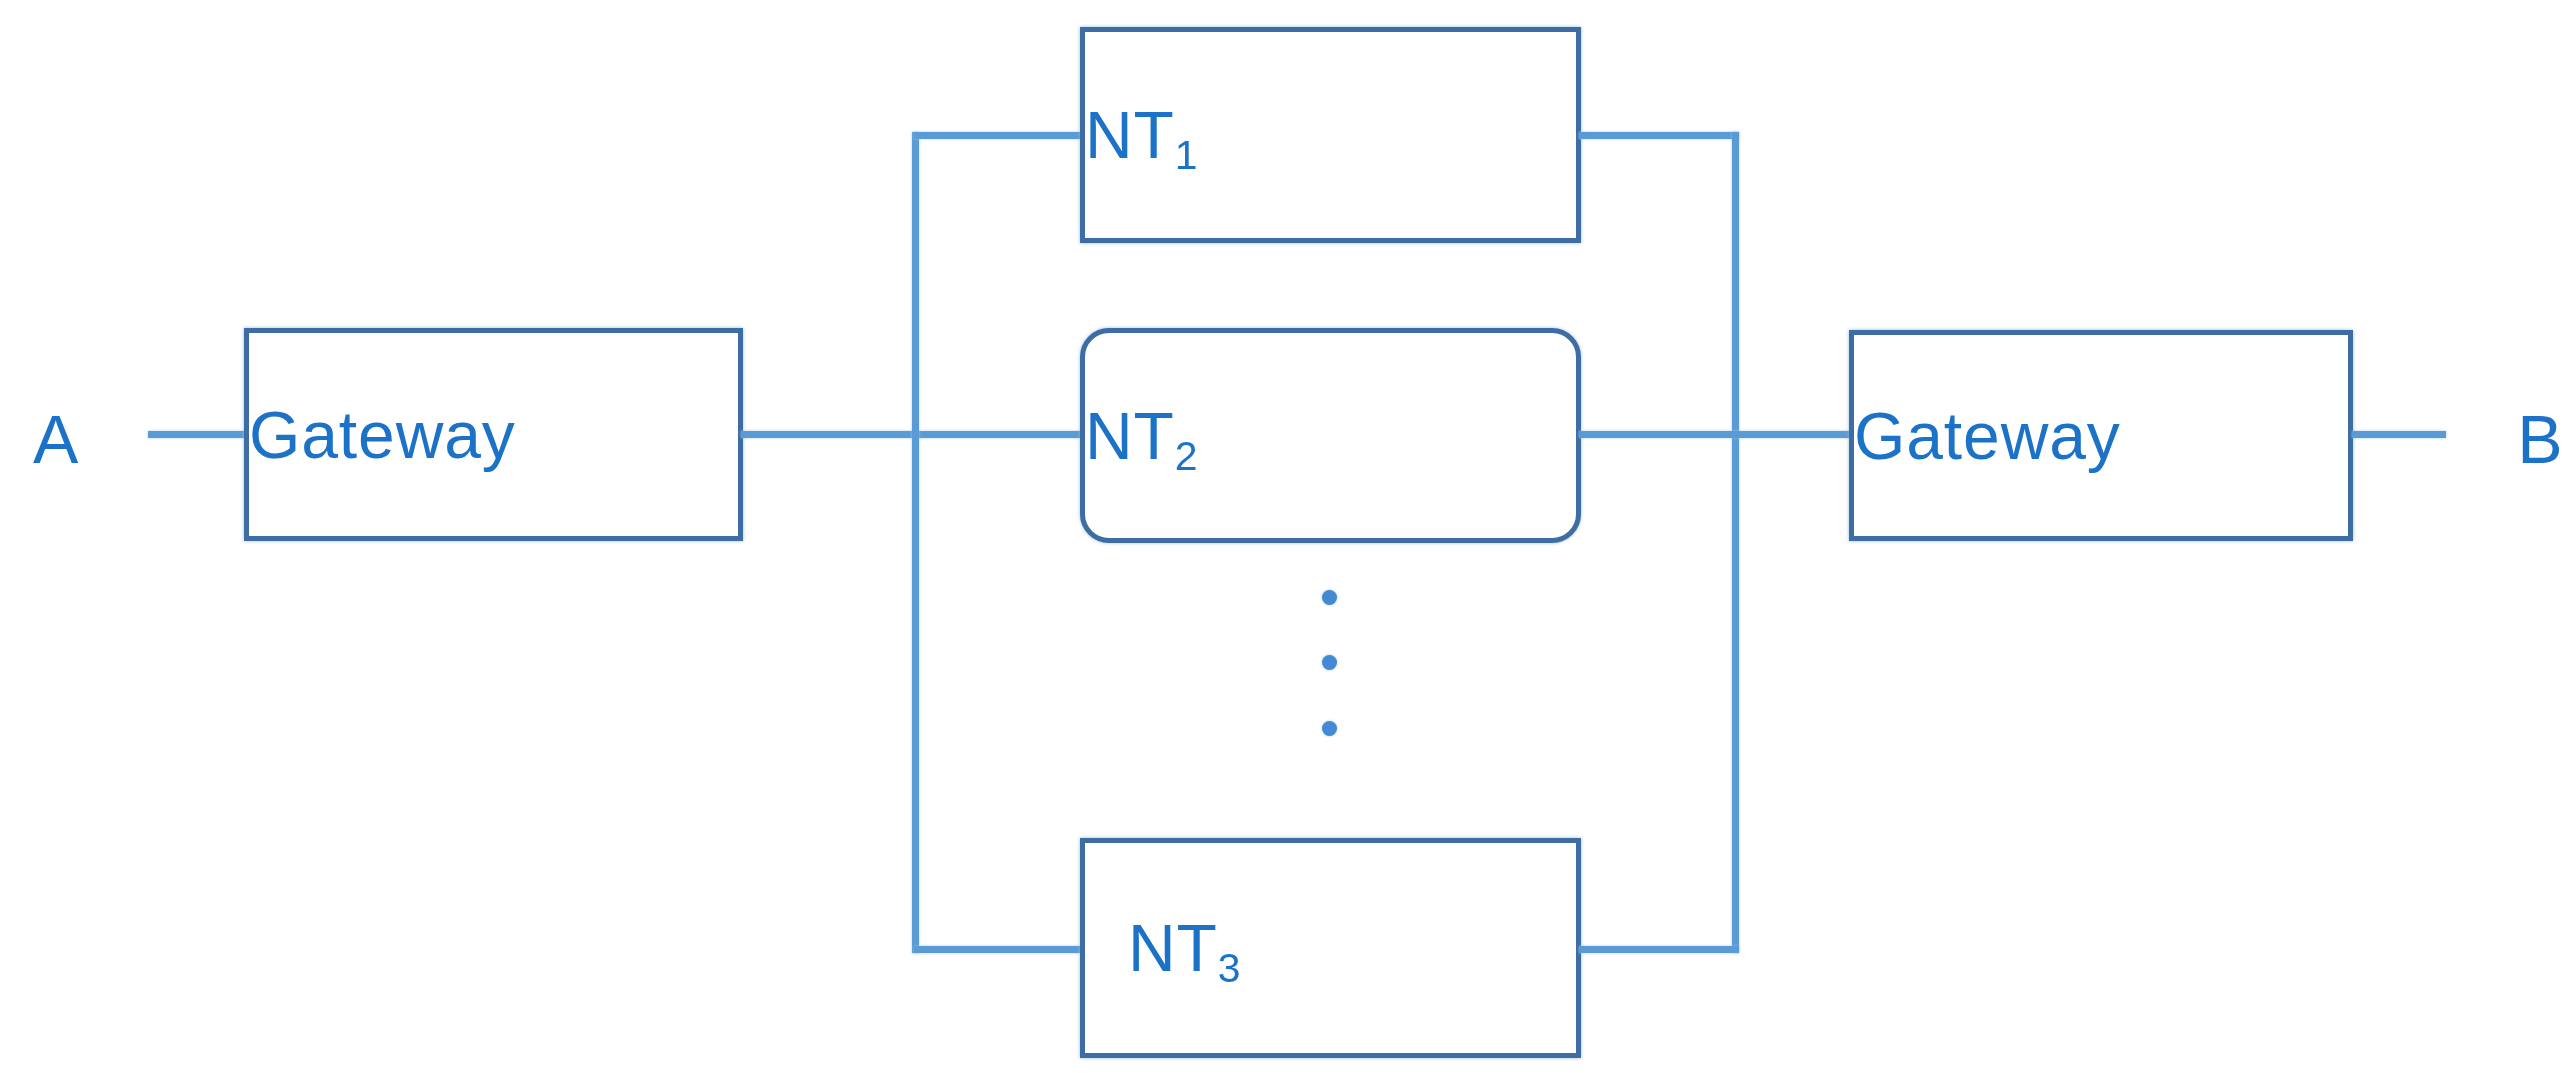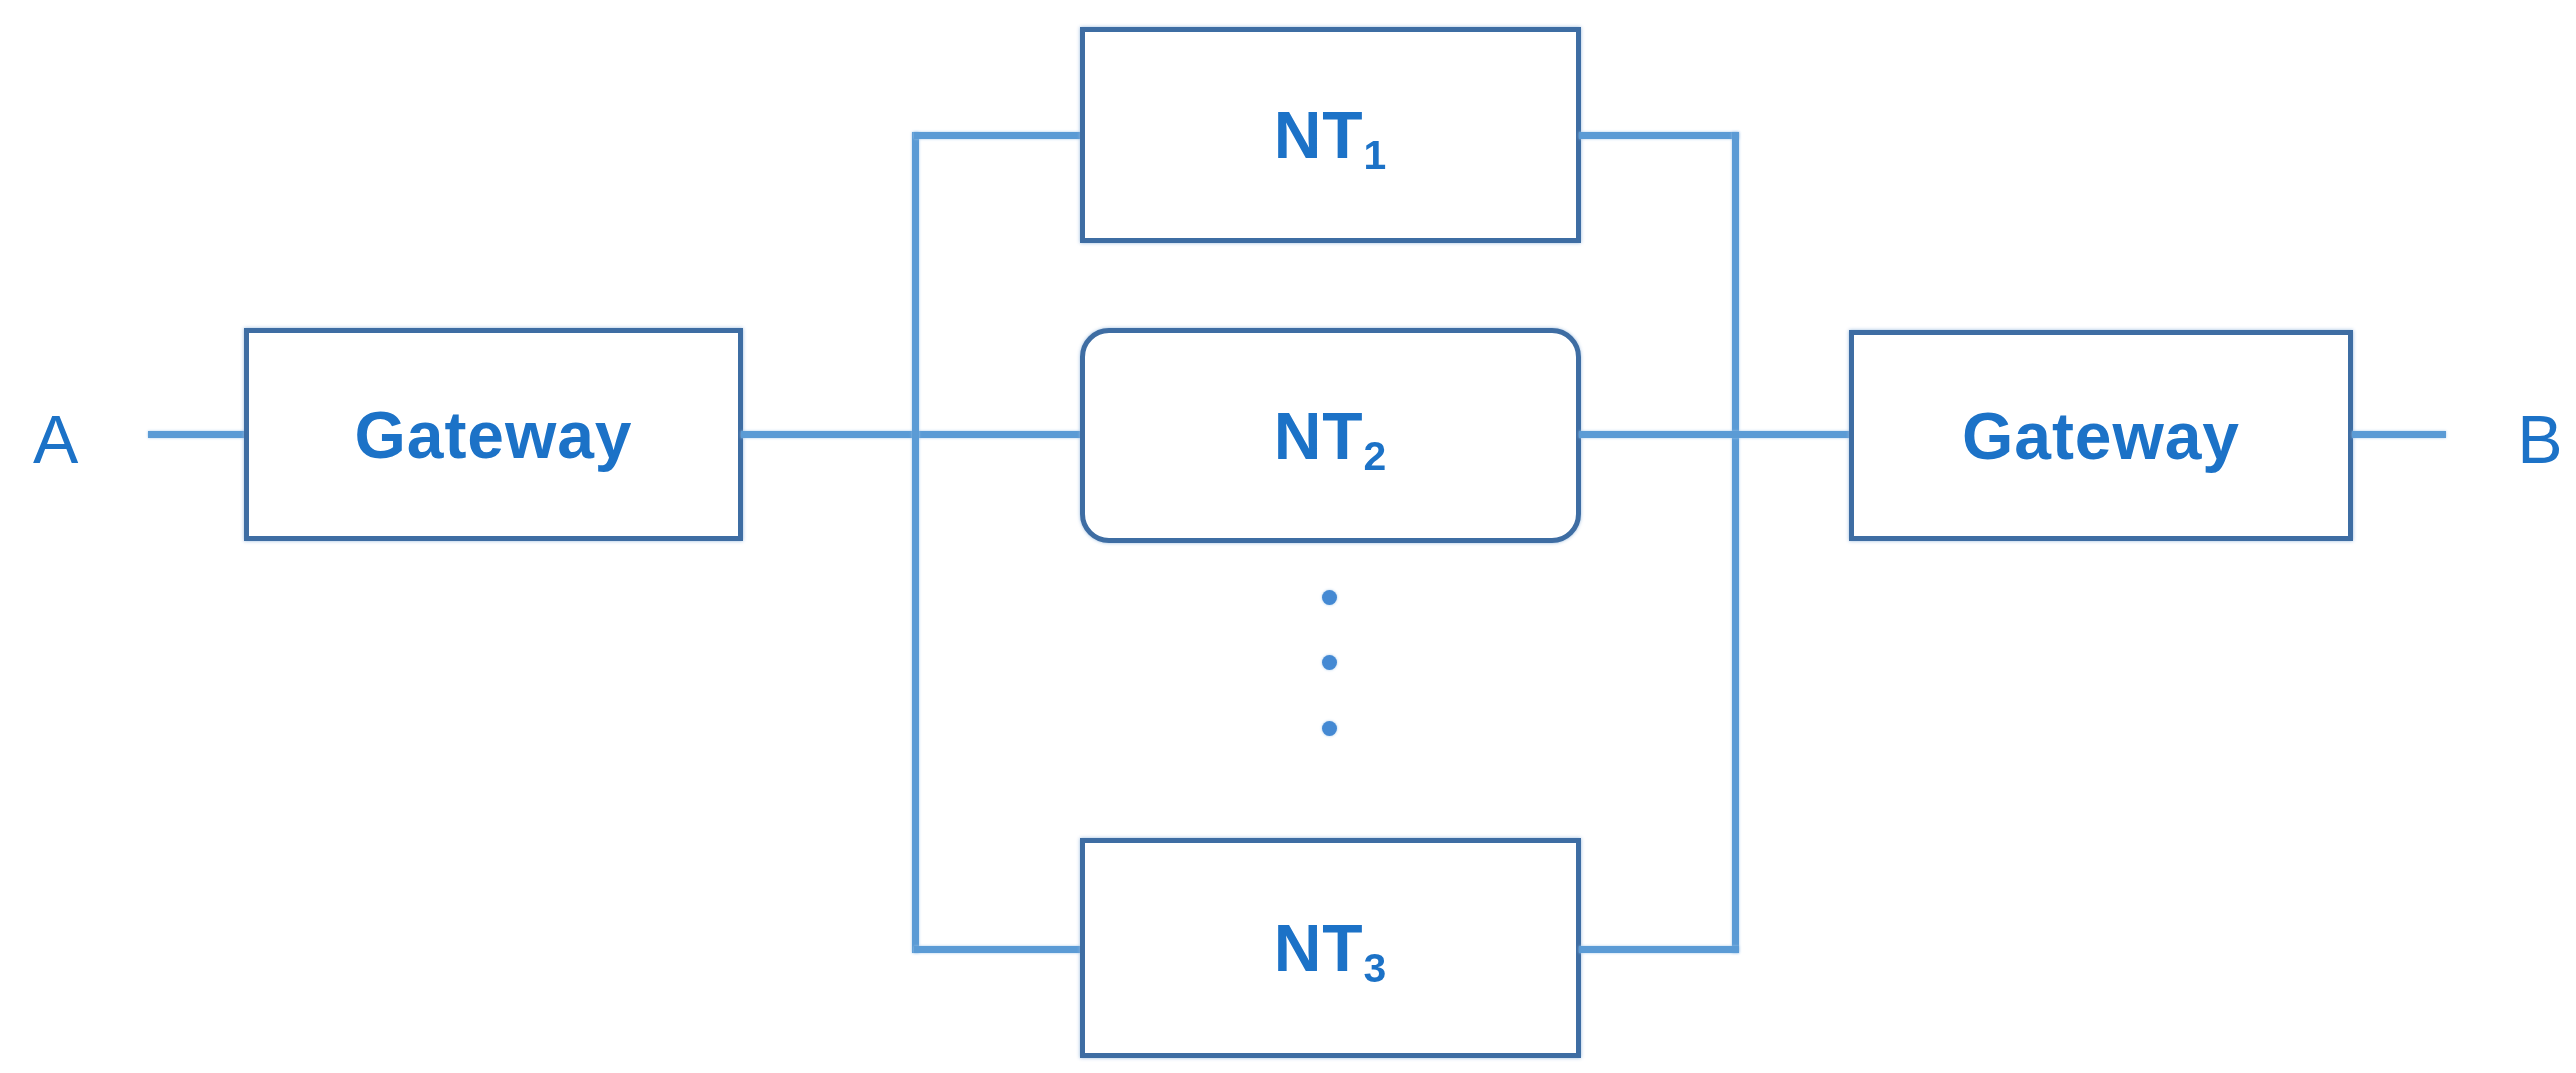--- a/index.html
+++ b/index.html
@@ -18,23 +18,22 @@
     background: var(--background);
     font-family: "Liberation Sans", sans-serif;
     overflow: hidden;
   }
   .node {
     position: absolute;
     border: 5.2px solid var(--box-border);
     background: #ffffff;
     display: flex;
     align-items: center;
-    justify-content: center;
+    justify-content: flex-start;
     box-shadow: 0 0 3.5px rgba(142, 180, 219, 0.9);
-    font-weight: bold;
   }
   .node-label {
     color: var(--label-text);
     font-size: 66px;
     letter-spacing: 0.9px;
     white-space: nowrap;
   }
   .node-label sub {
     font-size: 0.62em;
     vertical-align: baseline;
@@ -88,21 +87,21 @@
   </div>
 
   <div class="node" style="left:1080px; top:328px; width:501px; height:215px;border-radius:29px;">
     <span class="node-label"><span>NT</span><sub>2</sub></span>
   </div>
 
   <div class="dot" style="left:1322px; top:590px;"></div>
   <div class="dot" style="left:1322px; top:655px;"></div>
   <div class="dot" style="left:1322px; top:721px;"></div>
 
-  <div class="node" style="left:1080px; top:838px; width:501px; height:220px;">
+  <div class="node" style="left:1080px; top:838px; width:501px; height:220px;padding-left:43px;">
     <span class="node-label"><span>NT</span><sub>3</sub></span>
   </div>
 
   <div class="wire" style="left:1579px; top:132px; width:160px; height:7px;"></div>
 
   <div class="wire" style="left:1732px; top:132px; width:7px; height:821px;"></div>
 
   <div class="wire" style="left:1579px; top:431px; width:272px; height:7px;"></div>
 
   <div class="wire" style="left:1579px; top:946px; width:160px; height:7px;"></div>

